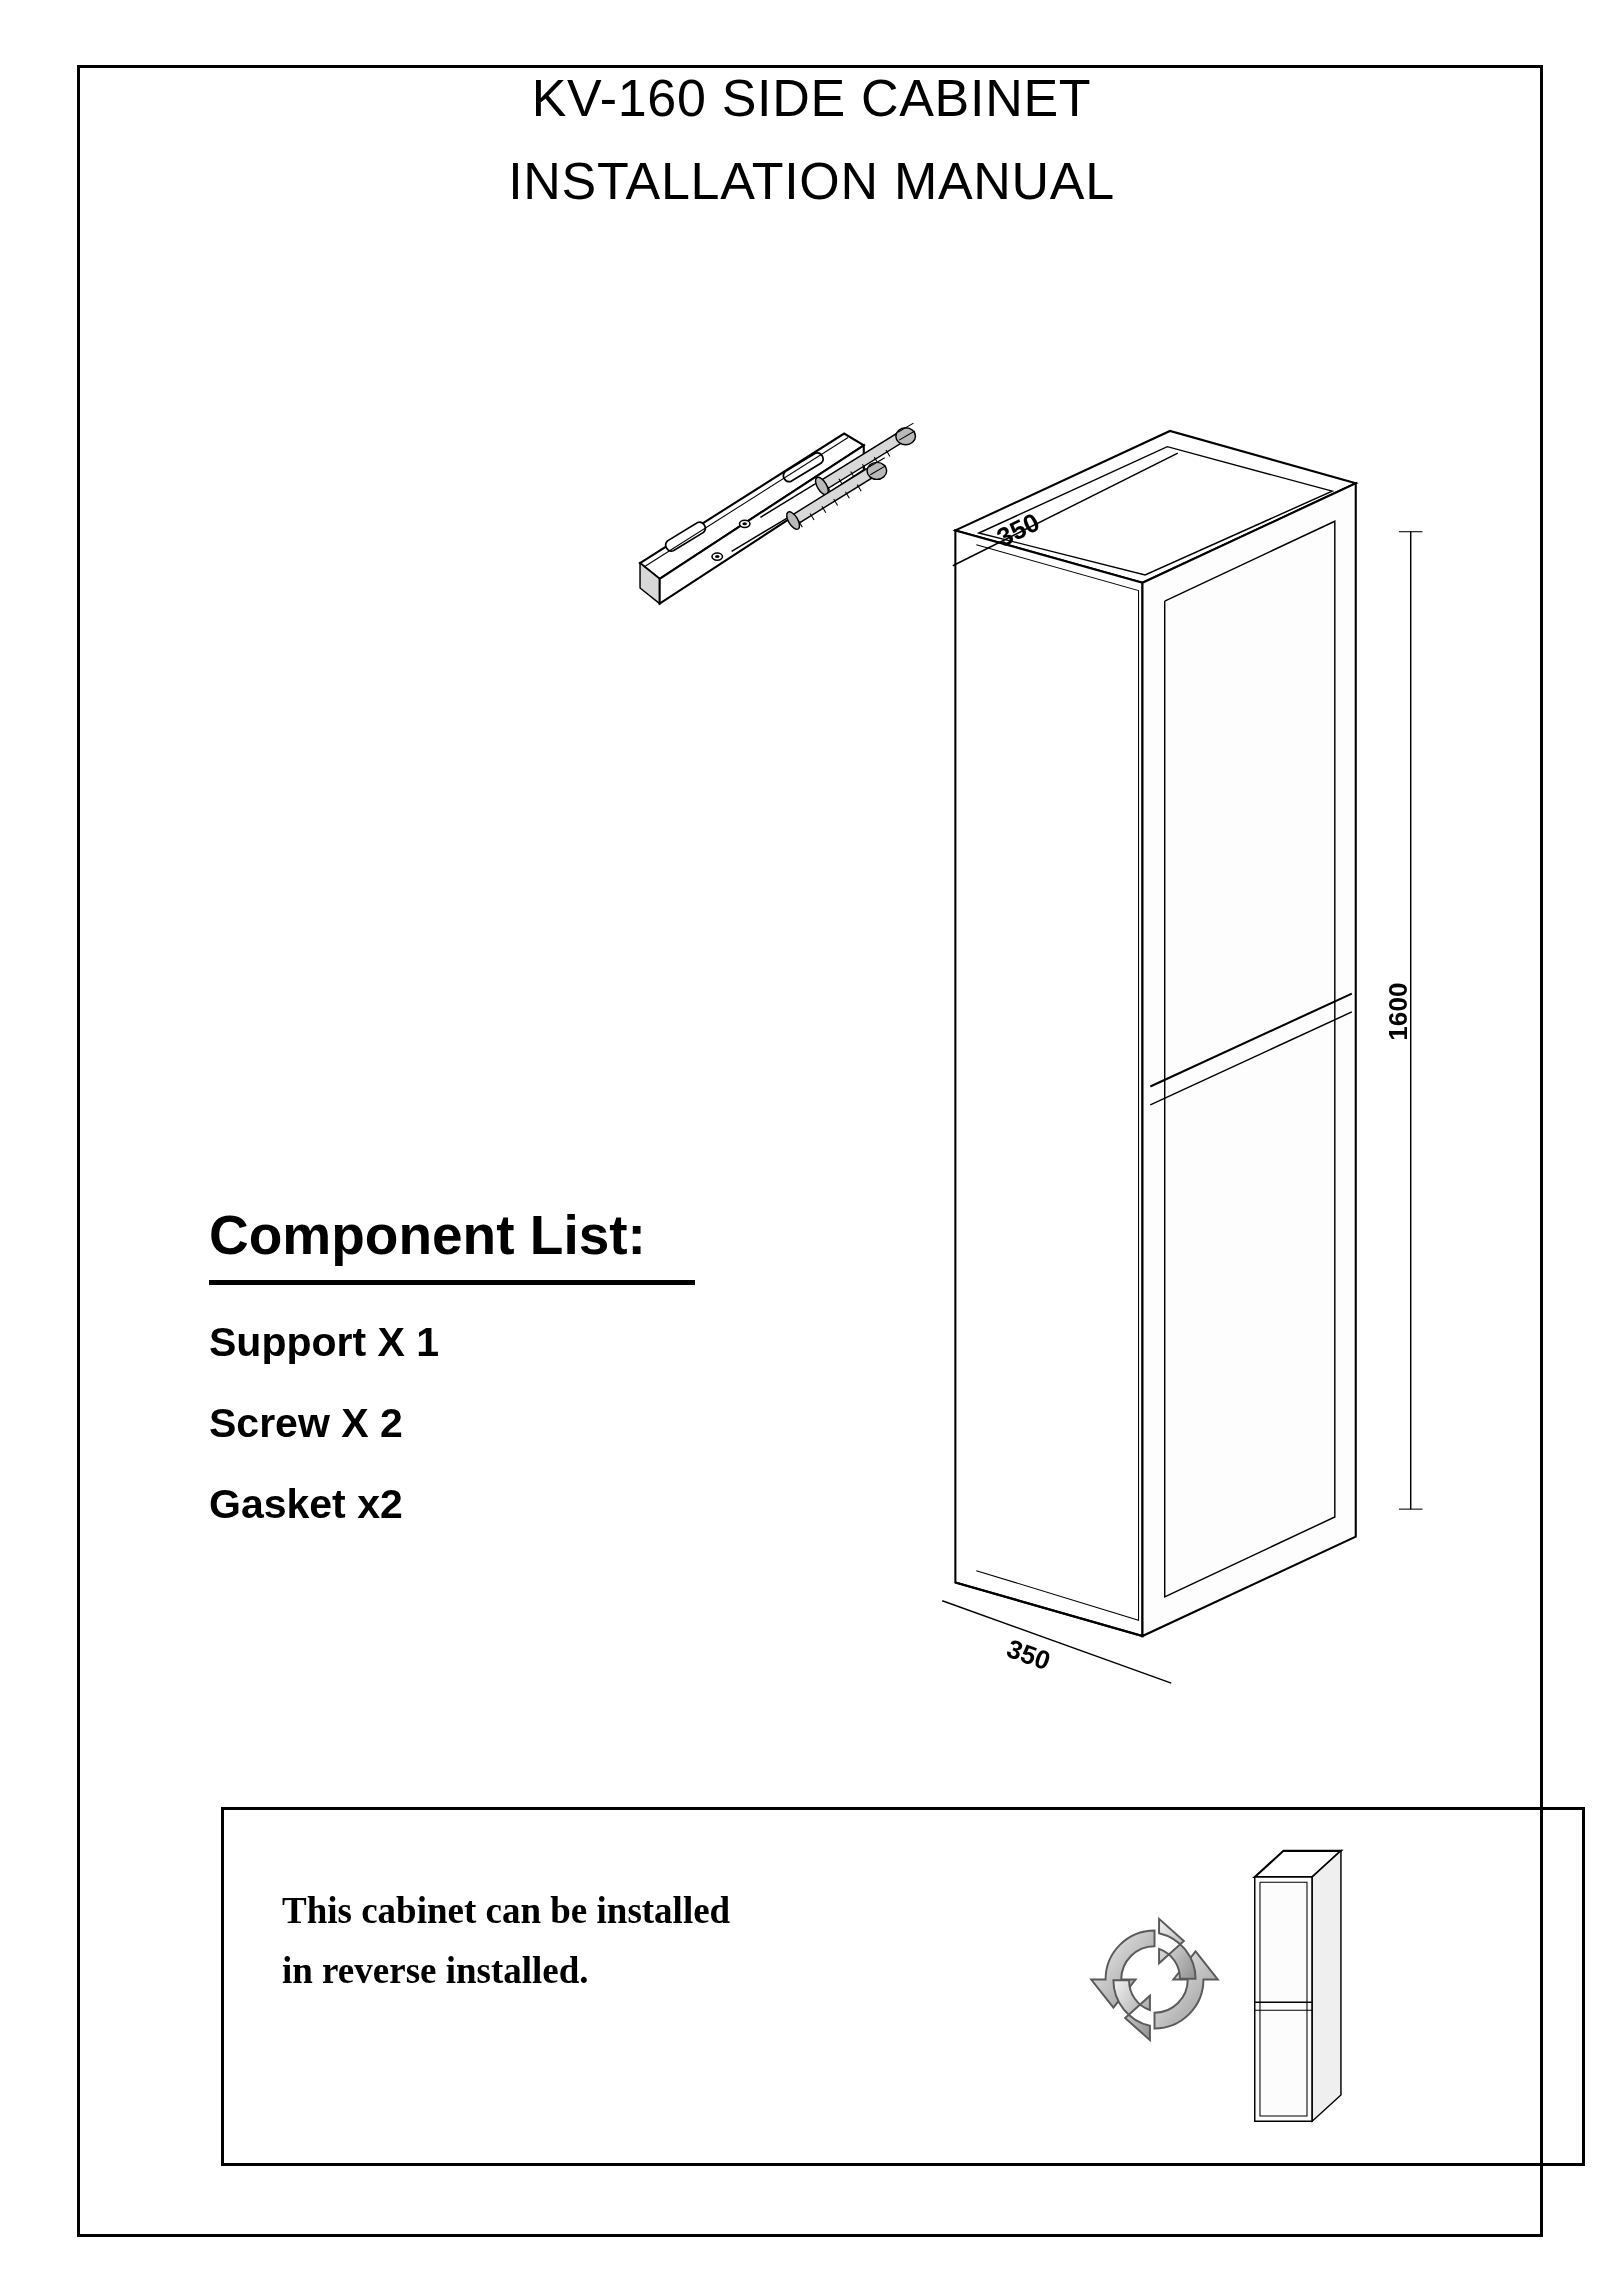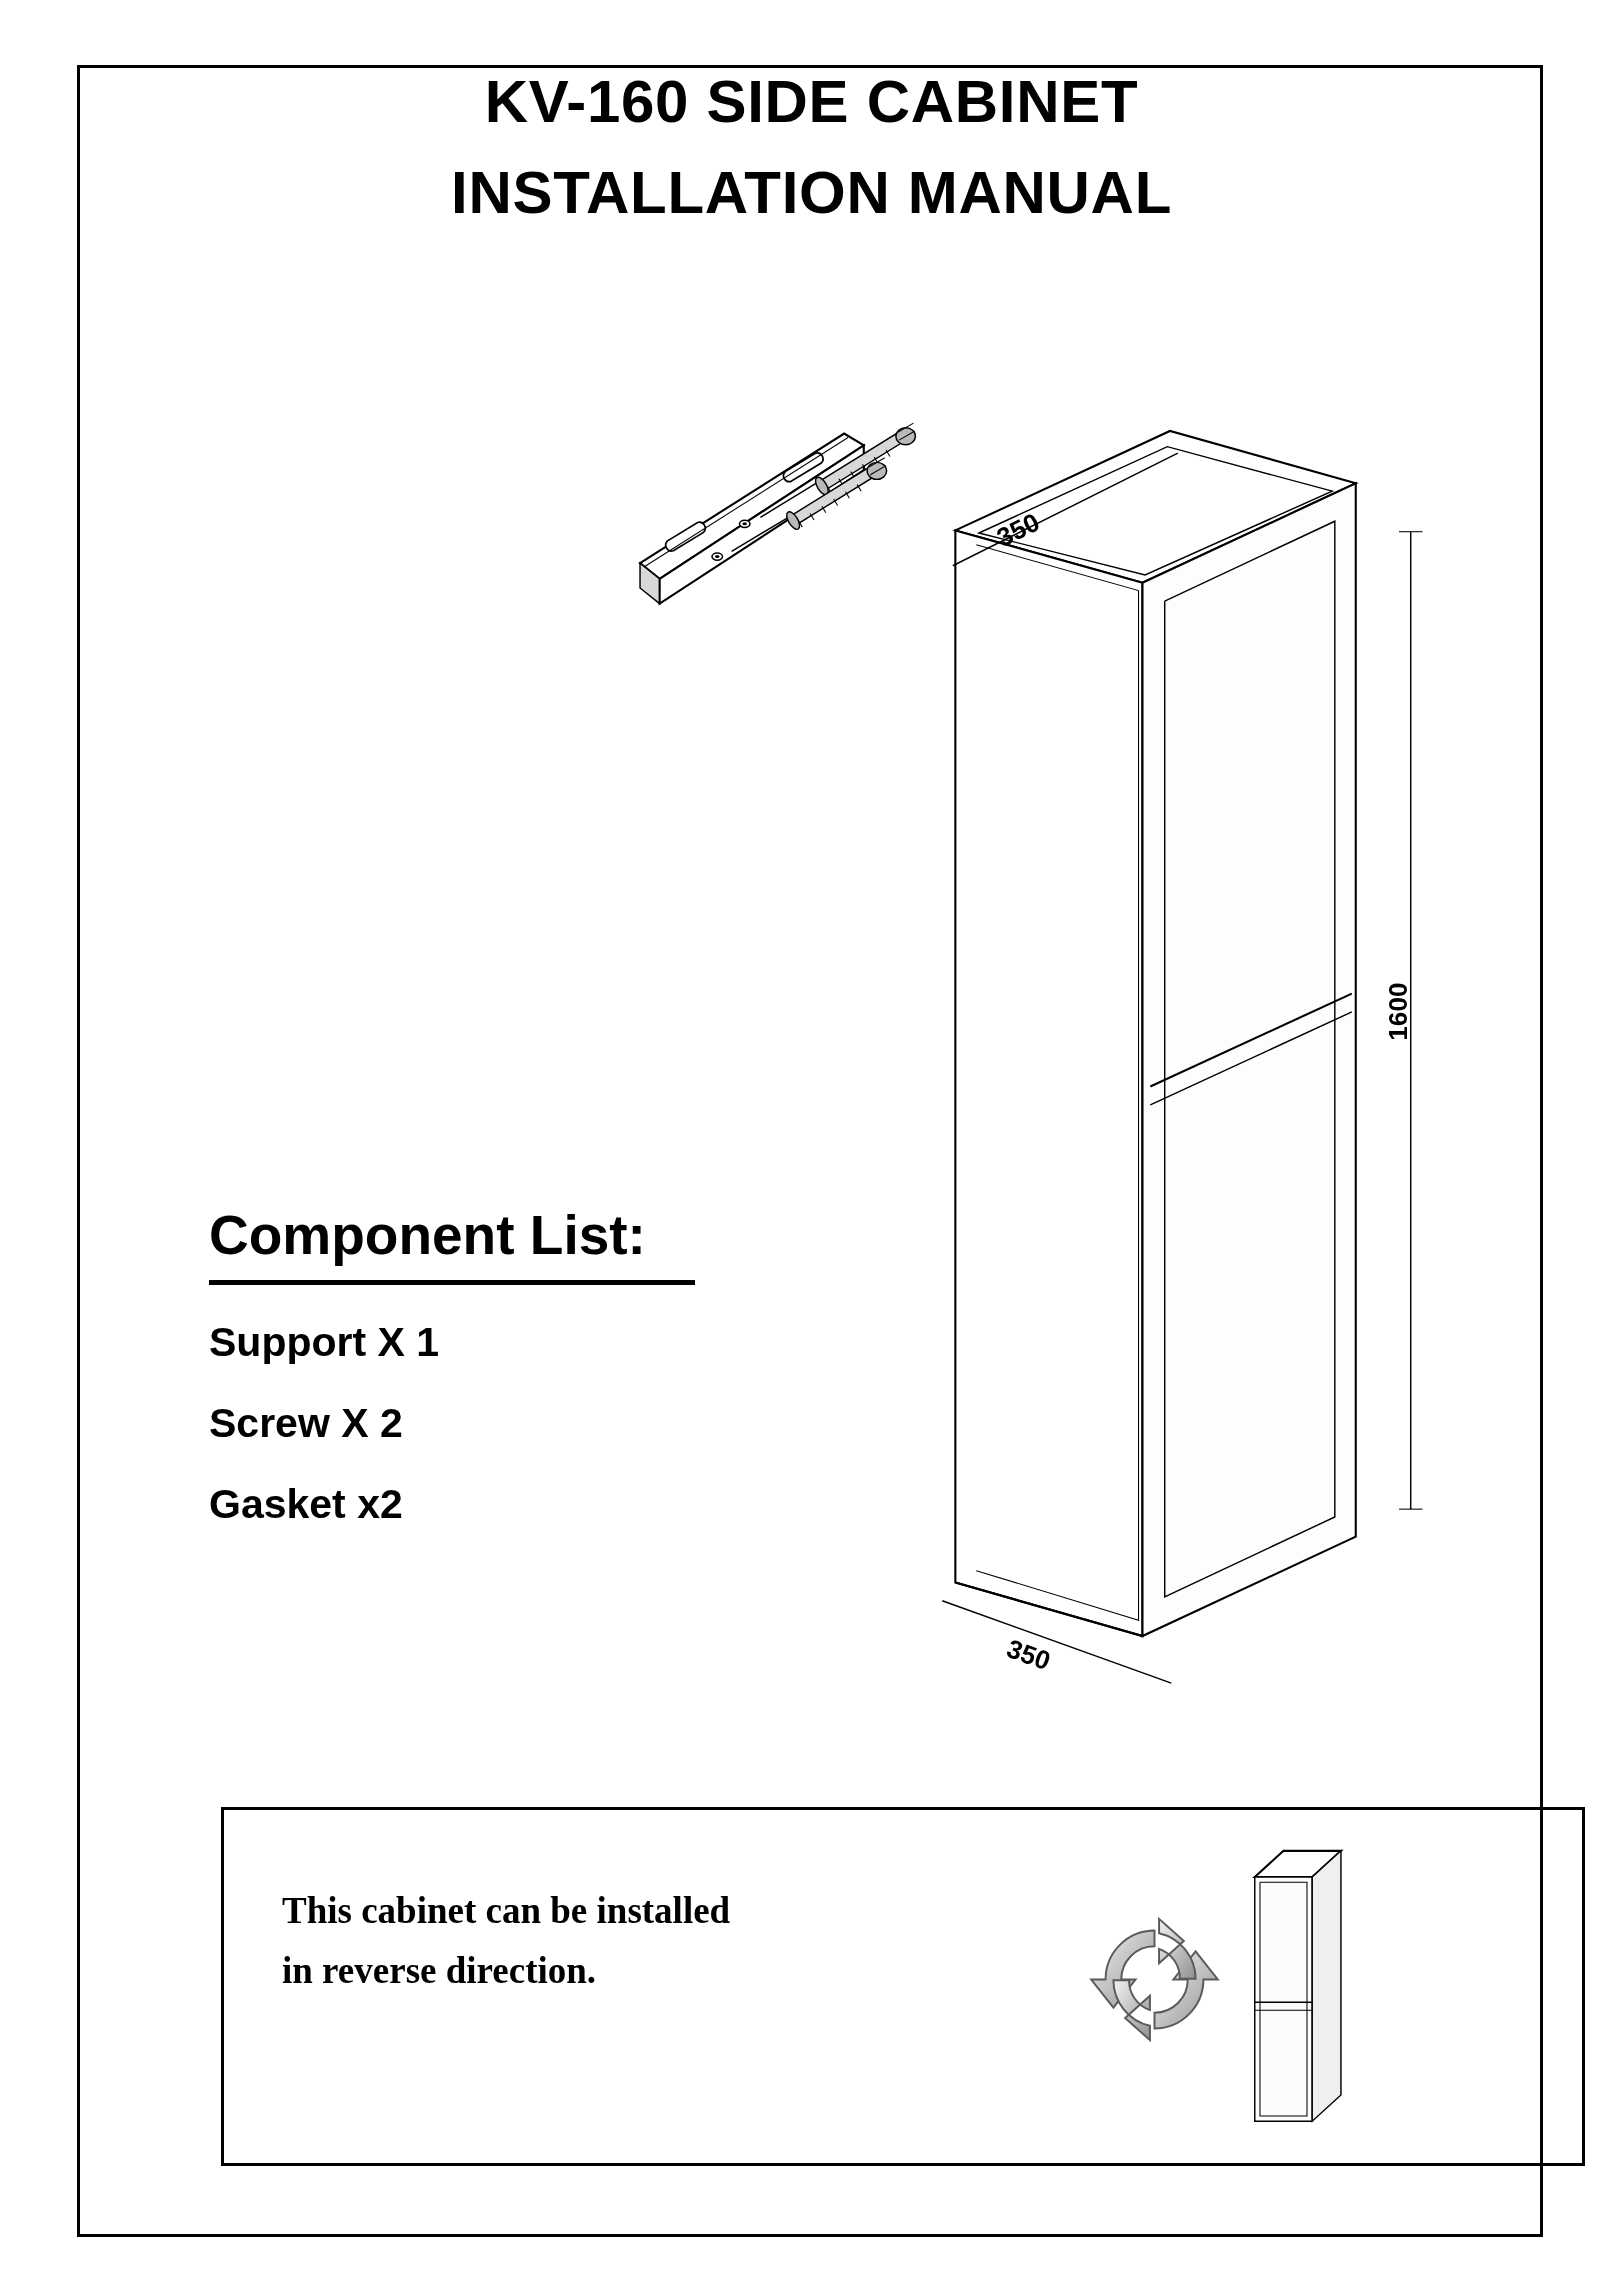--- a/index.html
+++ b/index.html
@@ -25,22 +25,22 @@
     box-sizing: border-box;
   }
   .title-block {
     position: absolute;
     left: 0;
     top: 72px;
     width: 100%;
     text-align: center;
   }
   .title-line {
-    font-size: 60px;
-    font-weight: bold;
+    font-size: 52px;
+    font-weight: normal;
     letter-spacing: 0.7px;
     line-height: 1.0;
     margin: 0;
   }
   .title-line.second {
     margin-top: 31px;
   }
 
   
   .component-block {
@@ -140,21 +140,21 @@
   <div class="component-heading">Component List:</div>
   <div class="component-rule"></div>
   <div class="component-item">Support X 1</div>
   <div class="component-item">Screw X 2</div>
   <div class="component-item">Gasket x2</div>
 </div>
 
 <div class="note-box">
   <div class="note-text">
     <div>This cabinet can be installed</div>
-    <div>in reverse direction.</div>
+    <div>in reverse installed.</div>
   </div>
 </div>
 
 <div class="recycle-icon">
   <svg viewBox="0 0 210 210" width="137" height="137" aria-hidden="true">
     <defs>
       <linearGradient id="gm" x1="0" y1="0" x2="1" y2="1">
         <stop offset="0%" stop-color="#f2f2f2"></stop>
         <stop offset="55%" stop-color="#bdbdbd"></stop>
         <stop offset="100%" stop-color="#8f8f8f"></stop>

